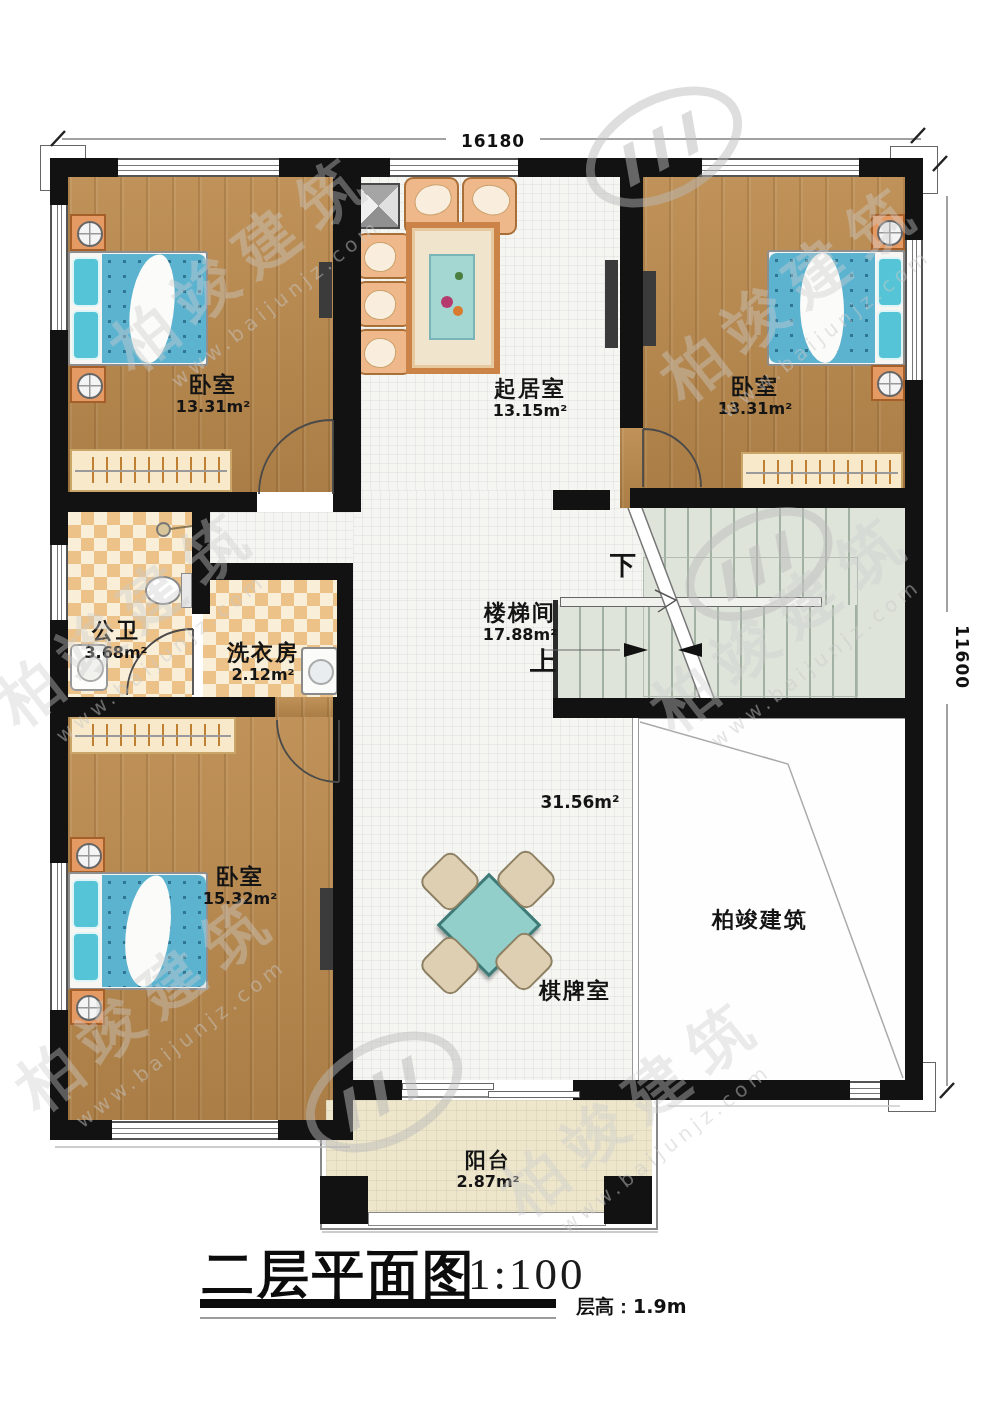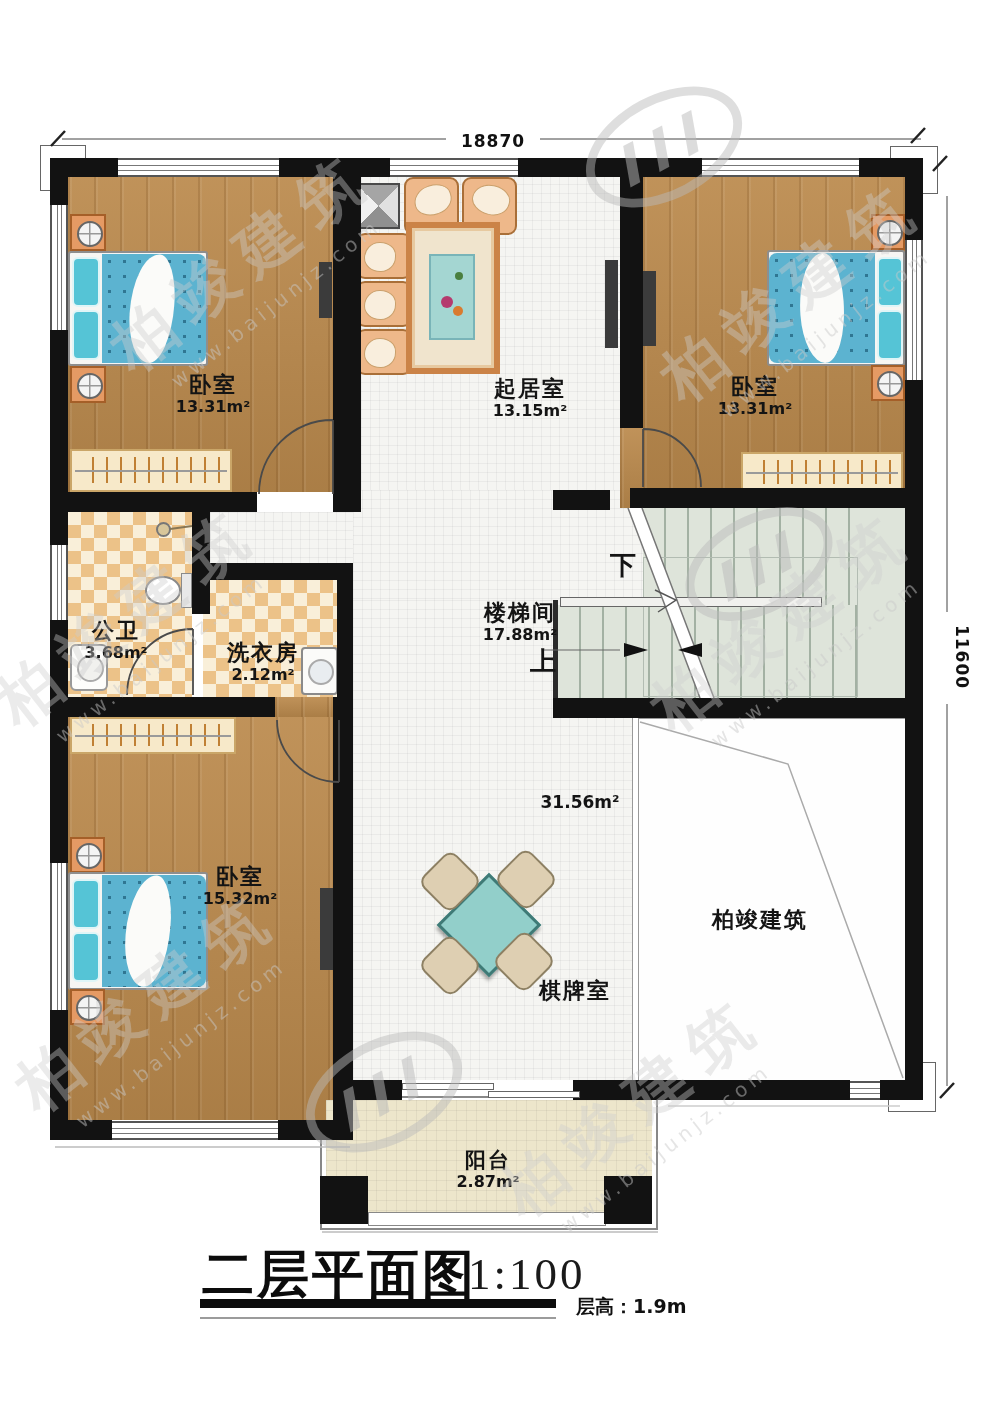--- a/index.html
+++ b/index.html
@@ -328,21 +328,21 @@
     <span class="nm">棋牌室</span>
   </div>
   <div class="label" style="left:760px;top:920px;">
     <span class="nm">柏竣建筑</span>
   </div>
   <div class="label" style="left:488px;top:1170px;">
     <span class="nm" style="font-size:21px;">阳台</span>
     <span class="ar">2.87m²</span>
   </div>
 
-  <div class="dim" style="left:493px;top:141px;">18870</div>
+  <div class="dim" style="left:493px;top:141px;">16180</div>
   <div class="dim dim-rot" style="left:962px;top:657px;">11600</div>
 
   <div class="tb-title" style="left:202px;top:1240px;">二层平面图</div>
   <div class="tb-scale" style="left:468px;top:1248px;">1:100</div>
   <div class="tb-line" style="left:576px;top:1294px;">
     <span>层高：</span><span>1.9m</span>
   </div>
   <div class="tb-bar" style="left:200px;top:1299px;width:356px;height:9px;"></div>
   <div class="tb-thin" style="left:200px;top:1317px;width:356px;height:2px;"></div>
 

